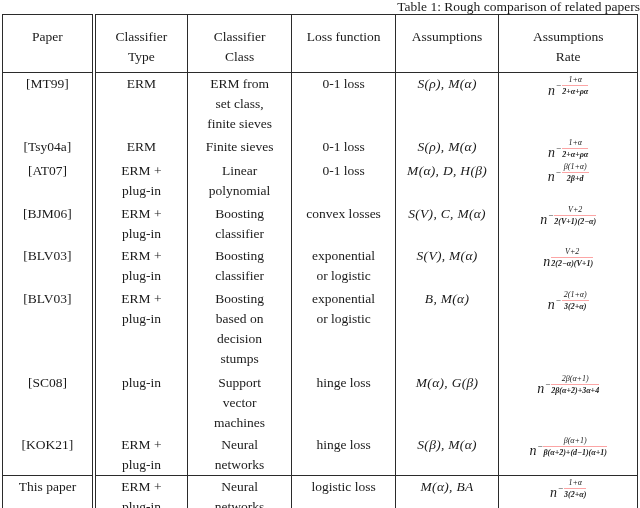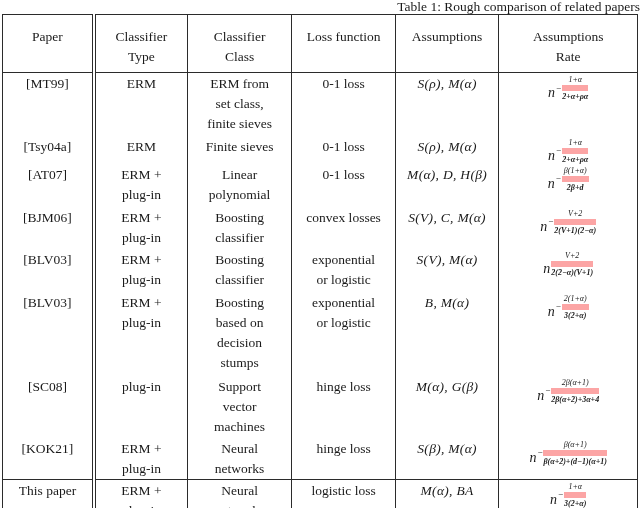--- a/index.html
+++ b/index.html
@@ -73,21 +73,21 @@
   .frac {
     display: inline-block;
     text-align: center;
     font-size: 8px;
     font-style: italic;
   }
   .frac .num {
     display: block;
     line-height: 9px;
     padding: 0 2px 1px 2px;
-    border-bottom: 6px solid #fca5a5;
+    border-bottom: 1px solid #fca5a5;
     white-space: nowrap;
   }
   .frac .den {
     display: block;
     line-height: 9px;
     padding-top: 1px;
     white-space: nowrap;
     font-weight: bold;
   }
 </style>

